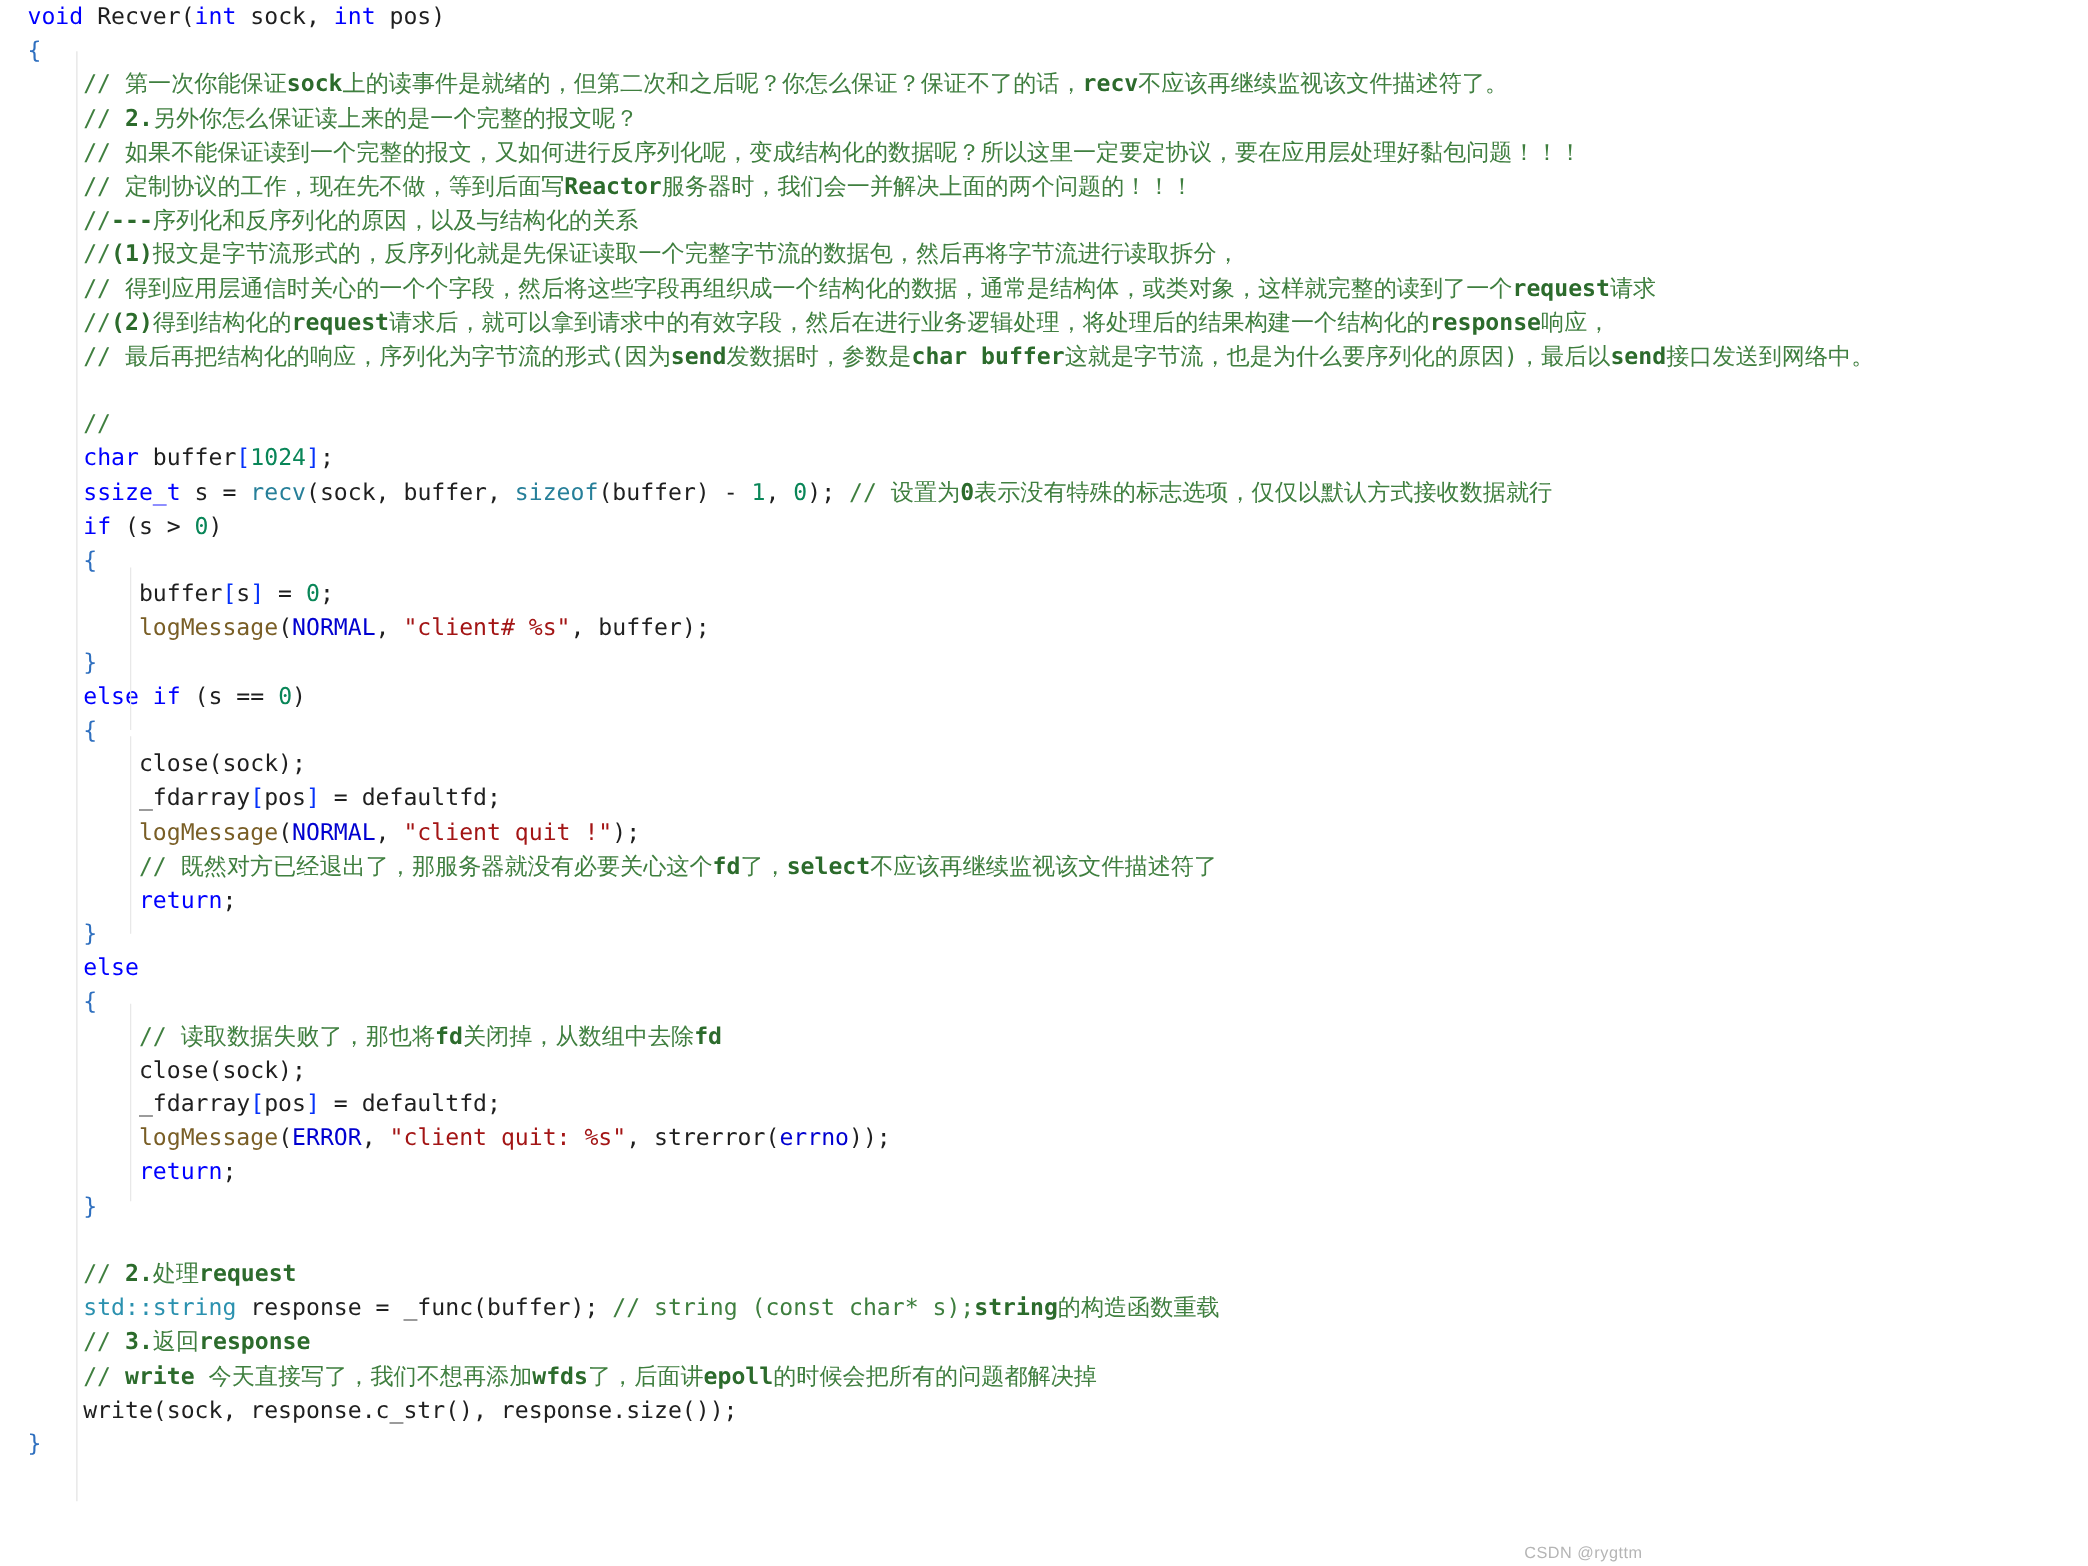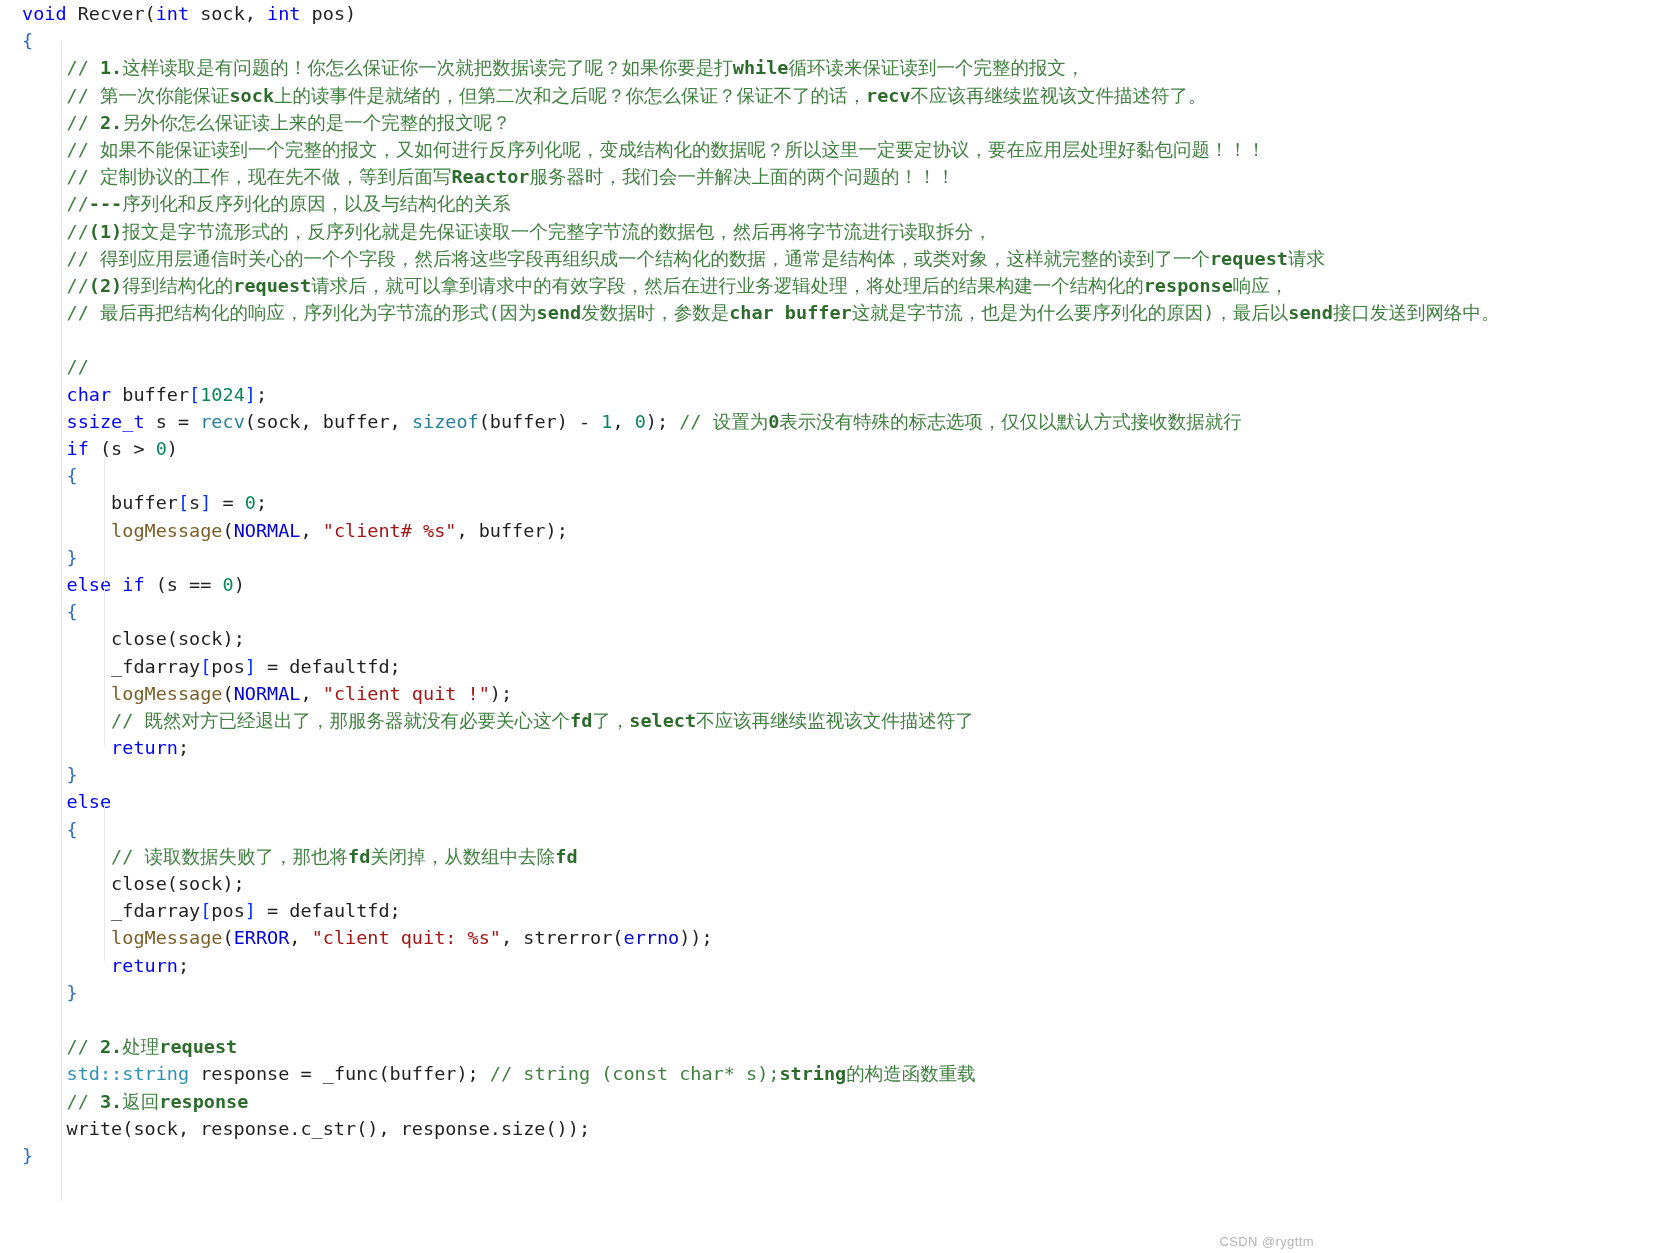--- a/index.html
+++ b/index.html
@@ -77,21 +77,20 @@
 
 <div id="code-view">
   <div class="indent-guide"></div>
   <div class="indent-guide indent-guide-2" style="top:454px;height:130px;"></div>
   <div class="indent-guide indent-guide-2" style="top:589px;height:158px;"></div>
   <div class="indent-guide indent-guide-2" style="top:803px;height:158px;"></div>
 
   <div id="code-body">
       <div class="code-line"><span class="t-kw">void</span><span class="t-plain"> </span><span class="t-plain">Recver</span><span class="t-plain">(</span><span class="t-kw">int</span><span class="t-plain"> sock, </span><span class="t-kw">int</span><span class="t-plain"> pos)</span></div>
       <div class="code-line"><span class="t-brace">{</span></div>
-      <div class="code-line"><span class="t-cmt">    // </span><span class="t-cmt-b">1.</span><span class="t-cmt">这样读取是有问题的！你怎么保证你一次就把数据读完了呢？如果你要是打</span><span class="t-cmt-b">while</span><span class="t-cmt">循环读来保证读到一个完整的报文，</span></div>
       <div class="code-line"><span class="t-cmt">    // 第一次你能保证</span><span class="t-cmt-b">sock</span><span class="t-cmt">上的读事件是就绪的，但第二次和之后呢？你怎么保证？保证不了的话，</span><span class="t-cmt-b">recv</span><span class="t-cmt">不应该再继续监视该文件描述符了。</span></div>
       <div class="code-line"><span class="t-cmt">    // </span><span class="t-cmt-b">2.</span><span class="t-cmt">另外你怎么保证读上来的是一个完整的报文呢？</span></div>
       <div class="code-line"><span class="t-cmt">    // 如果不能保证读到一个完整的报文，又如何进行反序列化呢，变成结构化的数据呢？所以这里一定要定协议，要在应用层处理好黏包问题！！！</span></div>
       <div class="code-line"><span class="t-cmt">    // 定制协议的工作，现在先不做，等到后面写</span><span class="t-cmt-b">Reactor</span><span class="t-cmt">服务器时，我们会一并解决上面的两个问题的！！！</span></div>
       <div class="code-line"><span class="t-cmt">    //</span><span class="t-cmt-b">---</span><span class="t-cmt">序列化和反序列化的原因，以及与结构化的关系</span></div>
       <div class="code-line"><span class="t-cmt">    //</span><span class="t-cmt-b">(1)</span><span class="t-cmt">报文是字节流形式的，反序列化就是先保证读取一个完整字节流的数据包，然后再将字节流进行读取拆分，</span></div>
       <div class="code-line"><span class="t-cmt">    // 得到应用层通信时关心的一个个字段，然后将这些字段再组织成一个结构化的数据，通常是结构体，或类对象，这样就完整的读到了一个</span><span class="t-cmt-b">request</span><span class="t-cmt">请求</span></div>
       <div class="code-line"><span class="t-cmt">    //</span><span class="t-cmt-b">(2)</span><span class="t-cmt">得到结构化的</span><span class="t-cmt-b">request</span><span class="t-cmt">请求后，就可以拿到请求中的有效字段，然后在进行业务逻辑处理，将处理后的结果构建一个结构化的</span><span class="t-cmt-b">response</span><span class="t-cmt">响应，</span></div>
       <div class="code-line"><span class="t-cmt">    // 最后再把结构化的响应，序列化为字节流的形式(因为</span><span class="t-cmt-b">send</span><span class="t-cmt">发数据时，参数是</span><span class="t-cmt-b">char buffer</span><span class="t-cmt">这就是字节流，也是为什么要序列化的原因)，最后以</span><span class="t-cmt-b">send</span><span class="t-cmt">接口发送到网络中。</span></div>
       <div class="code-line">&nbsp;</div>
@@ -116,18 +115,19 @@
       <div class="code-line"><span class="t-cmt">        // 读取数据失败了，那也将</span><span class="t-cmt-b">fd</span><span class="t-cmt">关闭掉，从数组中去除</span><span class="t-cmt-b">fd</span></div>
       <div class="code-line"><span class="t-plain">        close(sock);</span></div>
       <div class="code-line"><span class="t-plain">        _fdarray</span><span class="t-brk">[</span><span class="t-plain">pos</span><span class="t-brk">]</span><span class="t-plain"> = defaultfd;</span></div>
       <div class="code-line"><span class="t-plain">        </span><span class="t-fn">logMessage</span><span class="t-plain">(</span><span class="t-macro">ERROR</span><span class="t-plain">, </span><span class="t-str">"client quit: %s"</span><span class="t-plain">, strerror(</span><span class="t-macro">errno</span><span class="t-plain">));</span></div>
       <div class="code-line"><span class="t-plain">        </span><span class="t-kw">return</span><span class="t-plain">;</span></div>
       <div class="code-line"><span class="t-plain">    </span><span class="t-brace">}</span></div>
       <div class="code-line">&nbsp;</div>
       <div class="code-line"><span class="t-cmt">    // </span><span class="t-cmt-b">2.</span><span class="t-cmt">处理</span><span class="t-cmt-b">request</span></div>
       <div class="code-line"><span class="t-plain">    </span><span class="t-type">std::string</span><span class="t-plain"> response = _func(buffer); </span><span class="t-cmt">// string (const char* s);</span><span class="t-cmt-b">string</span><span class="t-cmt">的构造函数重载</span></div>
       <div class="code-line"><span class="t-cmt">    // </span><span class="t-cmt-b">3.</span><span class="t-cmt">返回</span><span class="t-cmt-b">response</span></div>
+      <div class="code-line"><span class="t-cmt">    // </span><span class="t-cmt-b">write</span><span class="t-cmt"> 今天直接写了，我们不想再添加</span><span class="t-cmt-b">wfds</span><span class="t-cmt">了，后面讲</span><span class="t-cmt-b">epoll</span><span class="t-cmt">的时候会把所有的问题都解决掉</span></div>
       <div class="code-line"><span class="t-plain">    write(sock, response.c_str(), response.size());</span></div>
       <div class="code-line"><span class="t-brace">}</span></div>
     </div>
 
   <div class="watermark">CSDN @rygttm</div>
 </div>
 
 </body></html>

